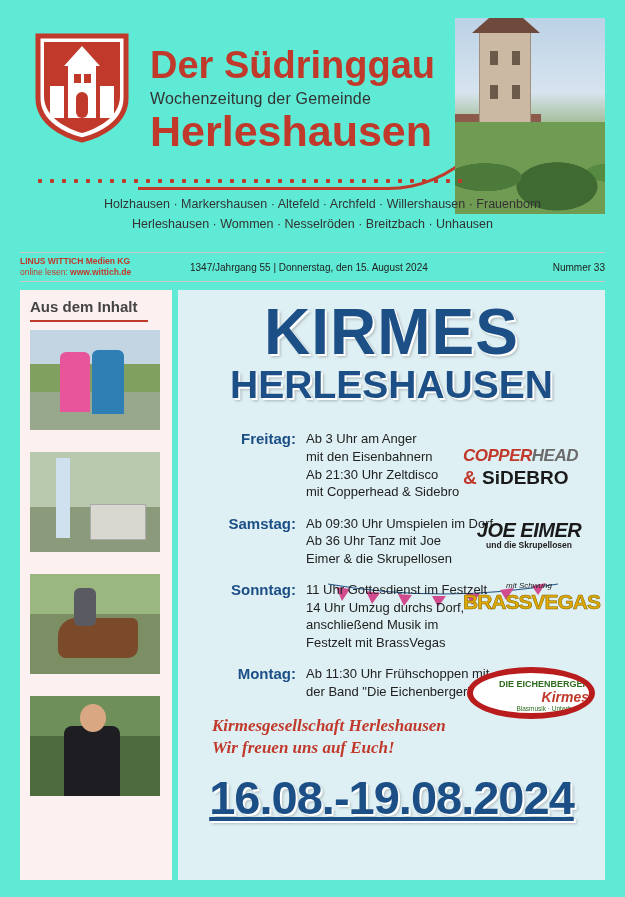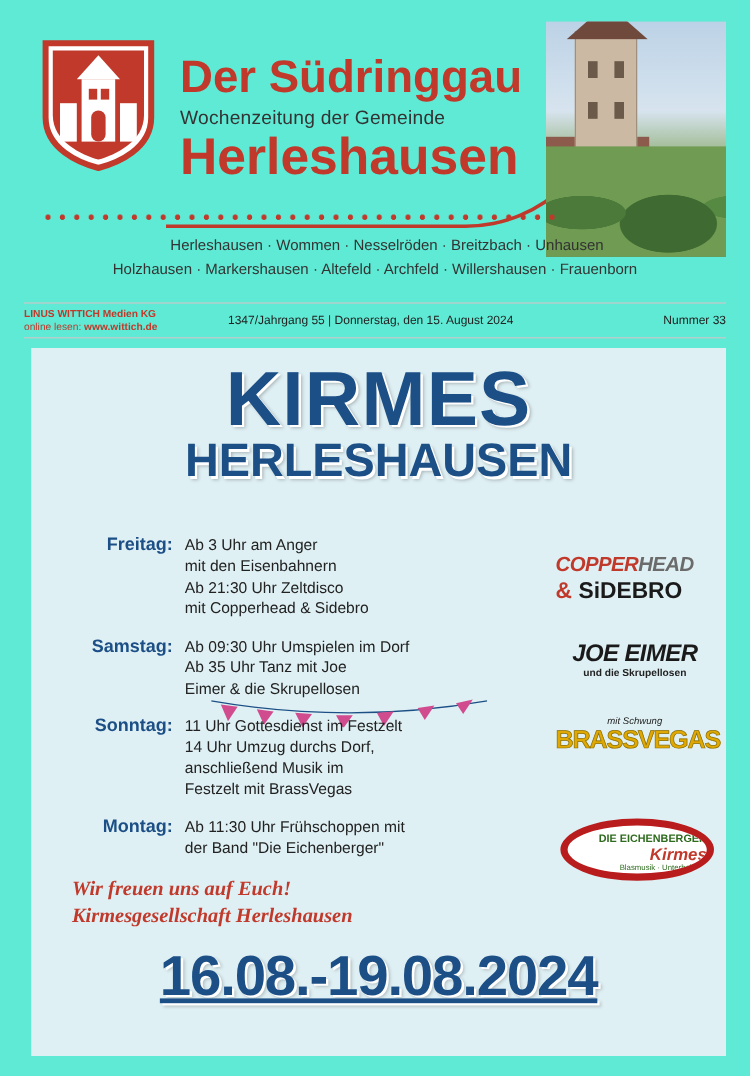--- a/index.html
+++ b/index.html
@@ -198,21 +198,21 @@
   .herleshausen {
     text-align: center;
     font-size: 39px;
     font-weight: 700;
     color: #1c4f86;
     line-height: 1;
     margin-top: 2px;
     text-shadow: 2px 2px 0 #ffffff, 3px 3px 3px rgba(0,0,0,.25);
   }
 
-  .schedule { margin-top: 41px; padding-left: 22px; }
+  .schedule { margin-top: 26px; padding-left: 22px; }
   .row {
     display: flex;
     margin-bottom: 14px;
     position: relative;
   }
   .day {
     width: 94px;
     font-size: 15px;
     font-weight: 700;
     color: #1c4f86;
@@ -337,38 +337,45 @@
         <div class="tower-win" style="left:32px;top:24px;"></div>
         <div class="tower-win" style="left:10px;top:58px;"></div>
         <div class="tower-win" style="left:32px;top:58px;"></div>
       </div>
       <div class="trees"></div>
     </div>
 
     <div class="dotline"></div>
 
     <div class="villages">
+      <div>Holzhausen · Markershausen · Altefeld · Archfeld · Willershausen · Frauenborn</div>
       <div>Herleshausen · Wommen · Nesselröden · Breitzbach · Unhausen</div>
-      <div>Holzhausen · Markershausen · Altefeld · Archfeld · Willershausen · Frauenborn</div>
     </div>
   </div>
 
   <div class="infobar">
     <div class="publisher">
       <div class="pl1">LINUS WITTICH Medien KG</div>
       <div class="pl2">
         <span>online lesen: </span><b>www.wittich.de</b>
       </div>
     </div>
     <div class="issue">1347/Jahrgang 55  |  Donnerstag, den 15. August 2024</div>
     <div class="number">Nummer 33</div>
   </div>
 
   <div class="content">
 
+    <div class="sidebar">
+      <div class="sidebar-title">Aus dem Inhalt</div>
+      <div class="thumb t1"></div>
+      <div class="thumb t2"></div>
+      <div class="thumb t3"></div>
+      <div class="thumb t4"></div>
+    </div>
 
     <div class="poster">
 
       <div class="kirmes">KIRMES</div>
       <div class="herleshausen">HERLESHAUSEN</div>
 
       <svg class="bunting" viewBox="0 0 230 26">
         <path d="M0 4 Q115 24 230 4" stroke="#1c4f86" stroke-width="1" fill="none"></path>
         <g fill="#d14b8f">
           <polygon points="8,7 22,9 14,21"></polygon>
@@ -394,21 +401,21 @@
           <div class="logo logo-copper">
             <div class="cp1"><span>COPPER</span><span class="head">HEAD</span></div>
             <div class="cp2"><span class="amp">&amp;</span> <span class="si">SiDEBRO</span></div>
           </div>
         </div>
 
         <div class="row">
           <div class="day">Samstag:</div>
           <div class="desc">
             <div>Ab 09:30 Uhr Umspielen im Dorf</div>
-            <div>Ab 35 Uhr Tanz mit Joe</div>
+            <div>Ab 36 Uhr Tanz mit Joe</div>
             <div>Eimer &amp; die Skrupellosen</div>
           </div>
           <div class="logo logo-joe">
             <div class="j1">JOE EIMER</div>
             <div class="j2">und die Skrupellosen</div>
           </div>
         </div>
 
         <div class="row">
           <div class="day">Sonntag:</div>
@@ -433,20 +440,20 @@
           <div class="logo logo-eich">
             <div class="e1">DIE EICHENBERGER</div>
             <div class="e2">Kirmes</div>
             <div class="e3">Blasmusik · Unterhaltung</div>
           </div>
         </div>
 
       </div>
 
       <div class="closing">
+        <div>Kirmesgesellschaft Herleshausen</div>
         <div>Wir freuen uns auf Euch!</div>
-        <div>Kirmesgesellschaft Herleshausen</div>
       </div>
 
       <div class="dates">16.08.-19.08.2024</div>
     </div>
   </div>
 </div>
 
 </body></html>

